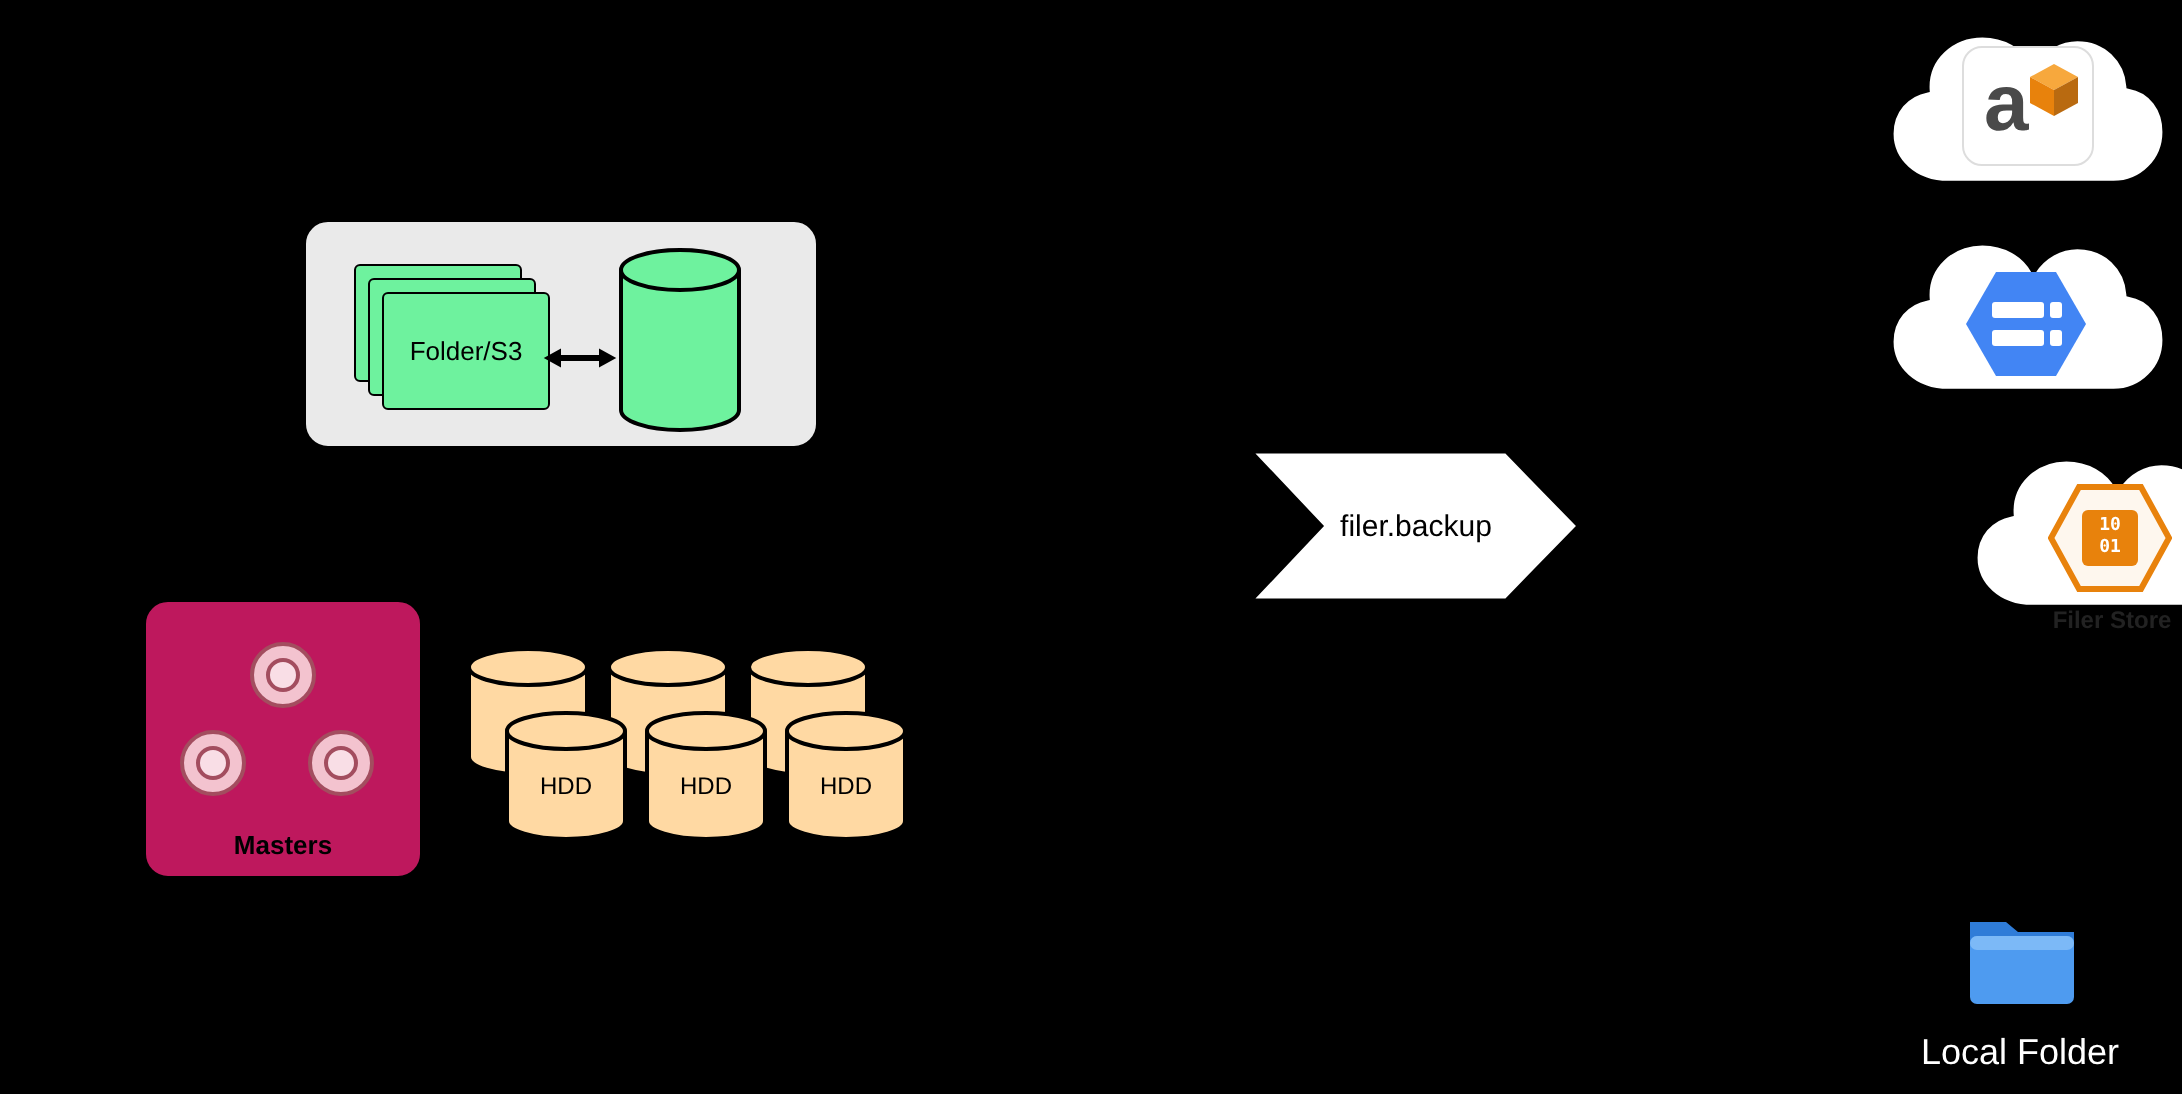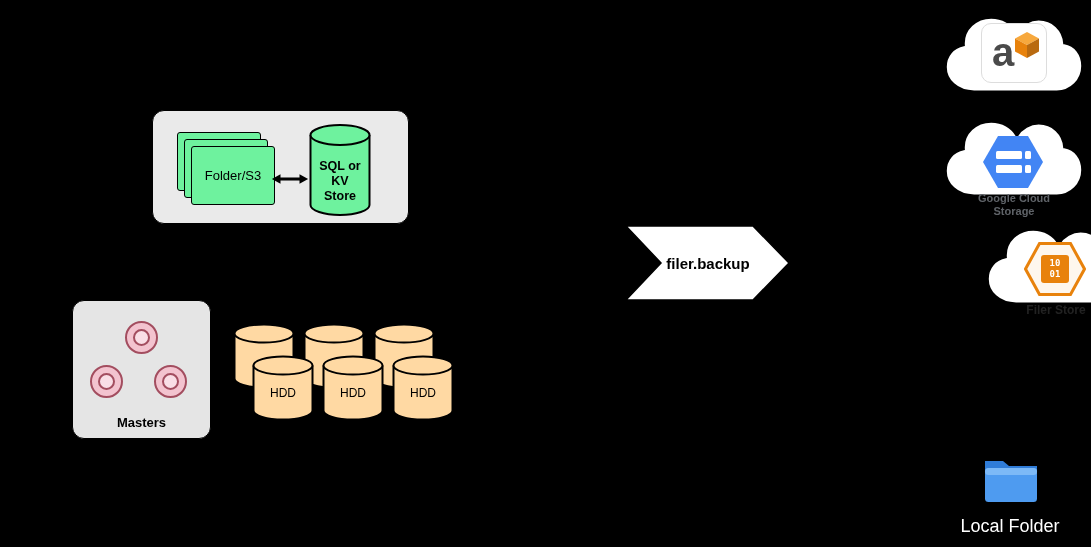--- a/index.html
+++ b/index.html
@@ -16,39 +16,39 @@
   .sheet-back{left:24px;top:21px;}
   .sheet-mid{left:31px;top:28px;}
   .sheet-front{left:38px;top:35px;display:flex;align-items:center;justify-content:center;}
   .sheet-label{font-size:13px;}
   .dbl-arrow{position:absolute;left:118px;top:59px;width:38px;height:18px;}
   .green-cyl{position:absolute;left:156px;top:13px;width:62px;height:94px;}
   .cyl-label{position:absolute;left:0;top:35px;width:100%;text-align:center;
              font-weight:bold;font-size:12.5px;line-height:1.2;white-space:pre-line;}
 
   
-  .masters-box{left:72px;top:300px;width:137px;height:137px;background:#e5e5e5;
+  .masters-box{left:72px;top:300px;width:137px;height:137px;background:#be185d;
                border:1px solid #000;border-radius:12px;}
   .donut{position:absolute;width:29px;height:29px;border-radius:50%;background:#F3C3CF;
          border:2px solid #A34D5F;display:flex;align-items:center;justify-content:center;}
   .donut-inner{width:13px;height:13px;border-radius:50%;background:#F9DEE6;border:2px solid #A34D5F;}
   .donut1{left:52px;top:20px;} .donut2{left:17px;top:64px;} .donut3{left:81px;top:64px;}
   .masters-label{position:absolute;bottom:8px;left:0;width:100%;text-align:center;
                  font-weight:bold;font-size:13px;}
 
   
   .hdd{width:62px;height:66px;}
   .hdd-b1{left:233px;top:323px;} .hdd-b2{left:303px;top:323px;} .hdd-b3{left:373px;top:323px;}
   .hdd-f1{left:252px;top:355px;} .hdd-f2{left:322px;top:355px;} .hdd-f3{left:392px;top:355px;}
   .hdd-label{position:absolute;left:0;top:31px;width:100%;text-align:center;
              font-weight:normal;font-size:12px;}
 
   
   .backup-arrow{left:620px;top:220px;width:176px;height:86px;display:flex;
-                align-items:center;justify-content:center;font-weight:bold;}
+                align-items:center;justify-content:center;}
   .backup-arrow svg{position:absolute;left:0;top:0;}
   .arrow-label{position:relative;font-size:15px;}
 
   
   .cloud{width:152px;height:95px;}
   .cloud-c1{left:938px;top:8px;} .cloud-c2{left:938px;top:112px;}
   .cloud-c3{left:980px;top:220px;} .cloud-c4{left:938px;top:328px;}
   .cloud-shape{position:absolute;left:0;top:0;width:152px;height:95px;}
   .dest-label{position:absolute;left:0;width:100%;text-align:center;font-size:12px;
               font-weight:600;color:#222;white-space:pre-line;line-height:1.15;}
@@ -94,23 +94,20 @@
     <svg class="dbl-arrow" viewBox="0 0 44 18">
       <line x1="9" y1="9" x2="35" y2="9" stroke="#000" stroke-width="3.5"></line>
       <polygon points="1,9 11,3.5 11,14.5" fill="#000"></polygon>
       <polygon points="43,9 33,3.5 33,14.5" fill="#000"></polygon>
     </svg>
     <div class="green-cyl">
       <svg width="62" height="93" viewBox="0 0 62 93">
         <path d="M1.5,11 L1.5,81 A29.5,10 0 0 0 60.5,81 L60.5,11" fill="#6EF29E" stroke="#000" stroke-width="2"></path>
         <ellipse cx="31" cy="11" rx="29.5" ry="10" fill="#6EF29E" stroke="#000" stroke-width="2"></ellipse>
       </svg>
-      <div class="cyl-label">SQL or
-KV
-Store</div>
     </div>
   </div>
 
   <div class="abs masters-box">
     <div class="donut donut1">
         <div class="donut-inner"></div>
       </div>
     <div class="donut donut2">
         <div class="donut-inner"></div>
       </div>
@@ -186,22 +183,20 @@
     <svg class="cloud-shape" viewBox="0 0 160 100">
       <path d="M38,88 C20,88 8,76 8,62 C8,50 16,41 27,39 C26,22 40,10 56,10 C68,10 78,16 83,25 C88,17 97,12 106,12 C121,12 132,23 133,37 C145,39 152,49 152,61 C152,76 140,88 125,88 Z" fill="#fff" stroke="#000" stroke-width="2.5"></path>
     </svg>
     <svg class="gcs-hex" viewBox="0 0 60 52">
       <polygon points="15,0 45,0 60,26 45,52 15,52 0,26" fill="#4285F4"></polygon>
       <rect x="13" y="15" width="26" height="8" rx="1.5" fill="#fff"></rect>
       <rect x="42" y="15" width="6" height="8" rx="1.5" fill="#fff"></rect>
       <rect x="13" y="29" width="26" height="8" rx="1.5" fill="#fff"></rect>
       <rect x="42" y="29" width="6" height="8" rx="1.5" fill="#fff"></rect>
     </svg>
-    <div class="dest-label gcs-label">Google Cloud
-Storage</div>
   </div>
 
   <div class="abs cloud cloud-c3">
     <svg class="cloud-shape" viewBox="0 0 160 100">
       <path d="M38,88 C20,88 8,76 8,62 C8,50 16,41 27,39 C26,22 40,10 56,10 C68,10 78,16 83,25 C88,17 97,12 106,12 C121,12 132,23 133,37 C145,39 152,49 152,61 C152,76 140,88 125,88 Z" fill="#fff" stroke="#000" stroke-width="2.5"></path>
     </svg>
     <svg class="blob-hex" viewBox="0 0 62 54">
       <polygon points="15.5,1.5 46.5,1.5 60.5,27 46.5,52.5 15.5,52.5 1.5,27" fill="#FEF7EE" stroke="#E8820C" stroke-width="3"></polygon>
       <rect x="17" y="13" width="28" height="28" rx="3" fill="#E8820C"></rect>
     </svg>

